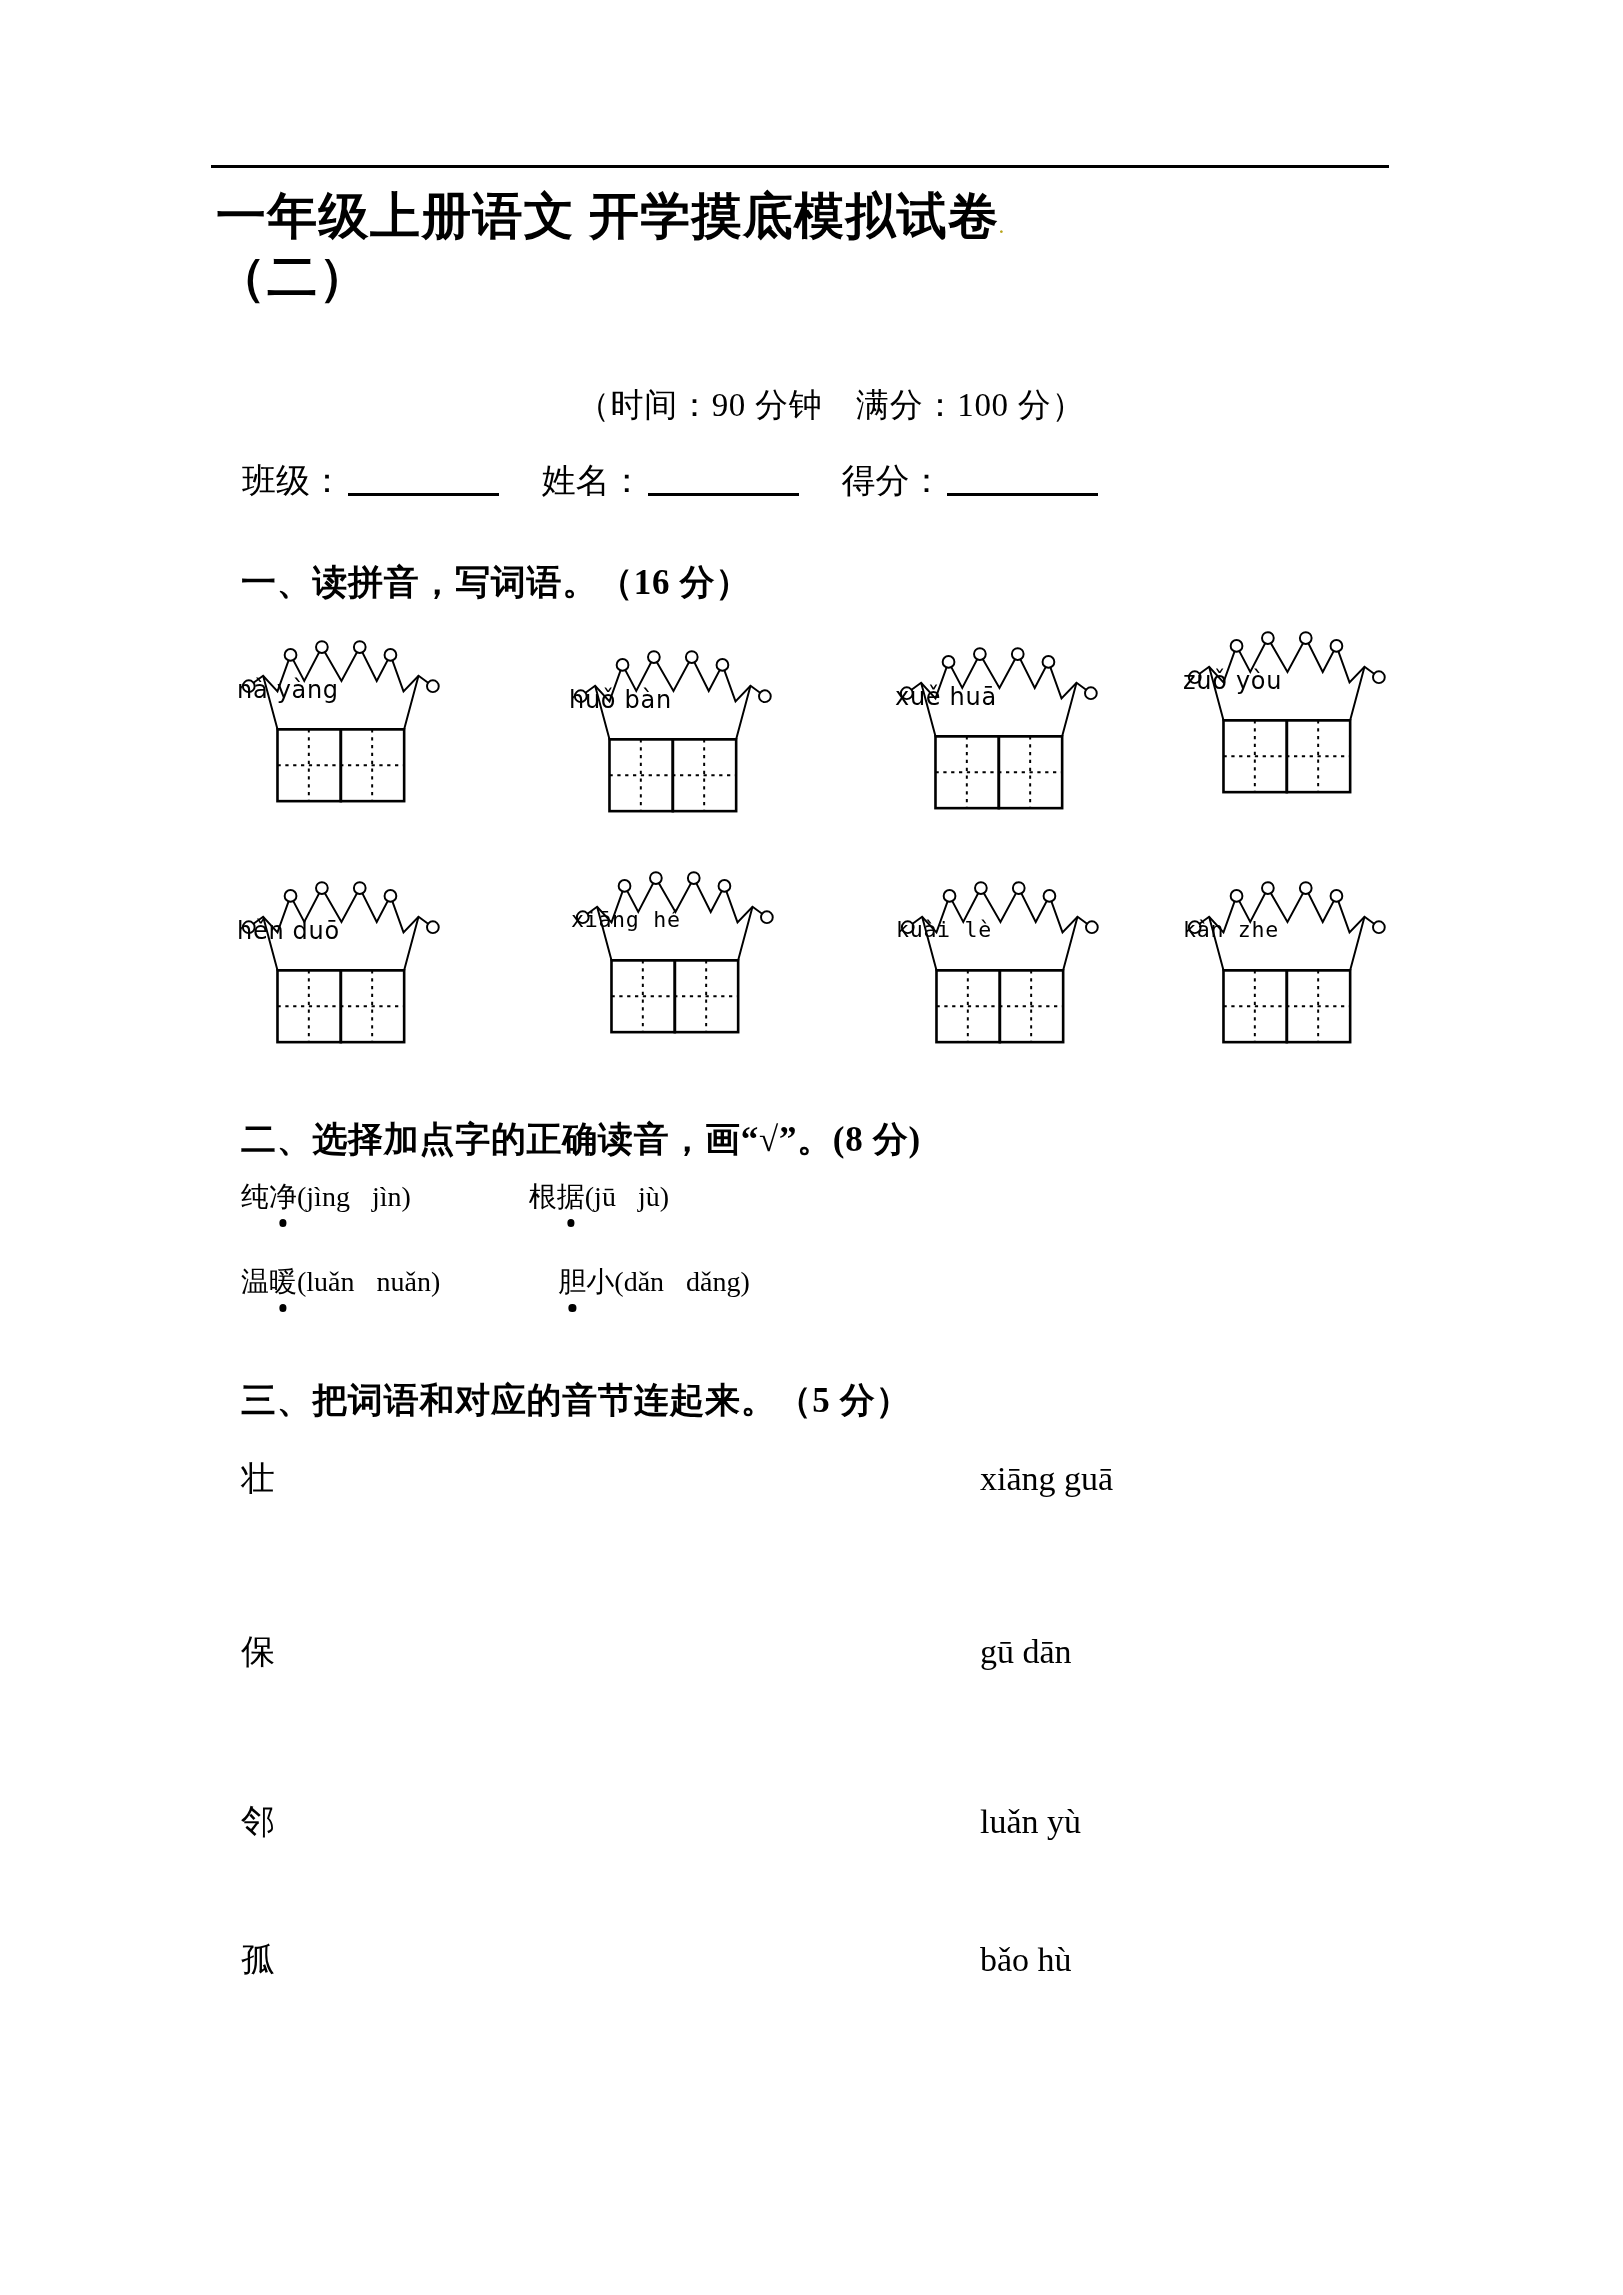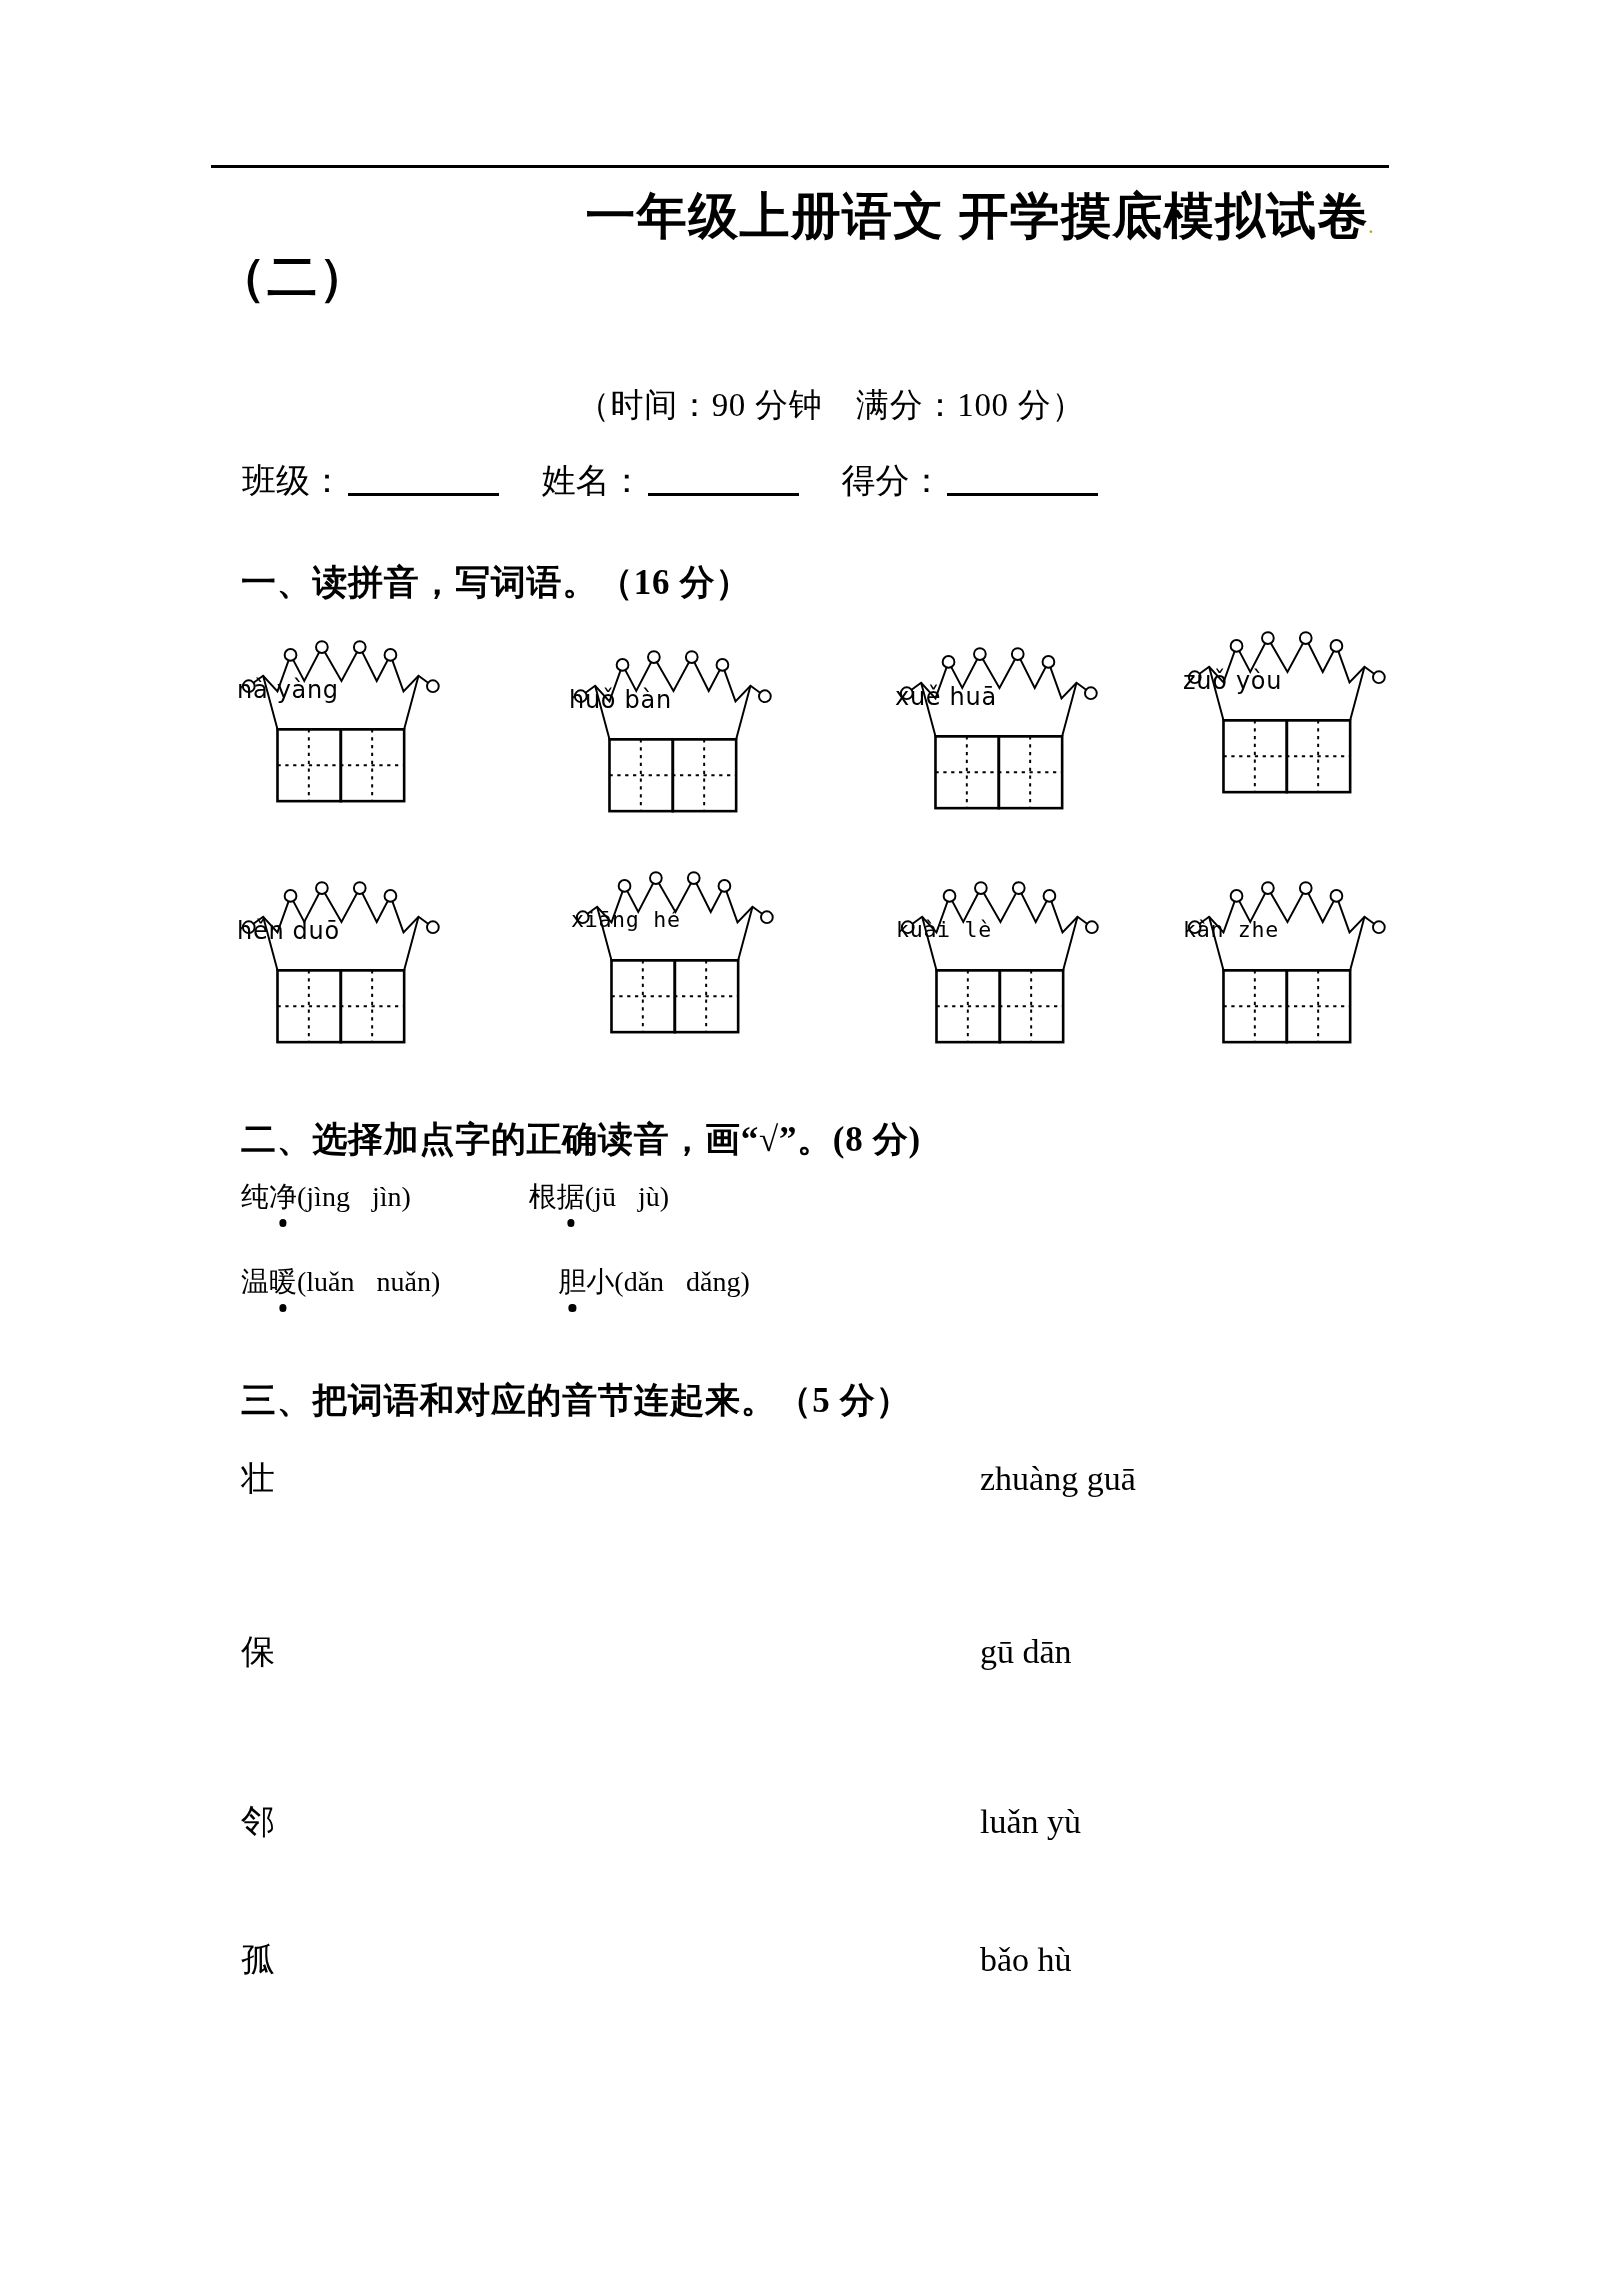--- a/index.html
+++ b/index.html
@@ -37,21 +37,21 @@
     left: 216px;
     top: 186px;
     width: 1178px;
     font-weight: bold;
     font-size: 50px;
     line-height: 1.22;
     letter-spacing: 1.3px;
   }
   .title-line1 {
     display: block;
-    text-align: right;
+    text-align: left;
     padding-right: 19.6px;
   }
   .title-line2 {
     display: block;
     text-align: left;
   }
   .title-dot {
     color: #b8a51c;
     font-size: 17px;
     vertical-align: baseline;
@@ -338,21 +338,21 @@
     <span class="tone-item"><span>纯</span><span class="dotted-char">净</span><span>(</span><span>jìng</span><span class="tone-sp"></span><span>jìn</span><span>)</span></span><span class="tone-gap"></span><span class="tone-item"><span>根</span><span class="dotted-char">据</span><span>(</span><span>jū</span><span class="tone-sp"></span><span>jù</span><span>)</span></span>
   </div>
 
   <div class="tone-row" style="left:241px; top:1263px;">
     <span class="tone-item"><span>温</span><span class="dotted-char">暖</span><span>(</span><span>luǎn</span><span class="tone-sp"></span><span>nuǎn</span><span>)</span></span><span class="tone-gap"></span><span class="tone-item"><span class="dotted-char">胆</span><span>小</span><span>(</span><span>dǎn</span><span class="tone-sp"></span><span>dǎng</span><span>)</span></span>
   </div>
 
   <div class="sec-heading" id="sec3-heading">三、把词语和对应的音节连起来。（5 分）</div>
 
   <div class="match-row" style="top:1456px;">
-    <span class="match-left">壮</span><span class="match-right">zhuàng guā</span>
+    <span class="match-left">壮</span><span class="match-right">xiāng guā</span>
   </div>
   <div class="match-row" style="top:1629px;">
     <span class="match-left">保</span><span class="match-right">gū   dān</span>
   </div>
   <div class="match-row" style="top:1799px;">
     <span class="match-left">邻</span><span class="match-right">luǎn yù</span>
   </div>
   <div class="match-row" style="top:1937px;">
     <span class="match-left">孤</span><span class="match-right">bǎo  hù</span>
   </div>

